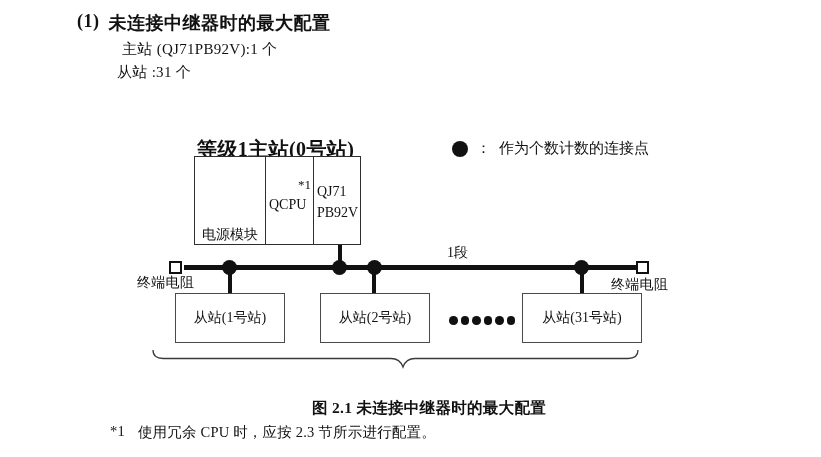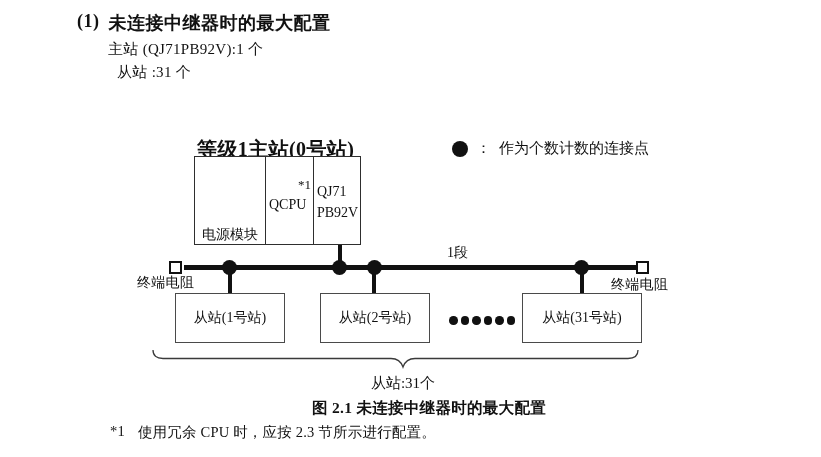--- a/index.html
+++ b/index.html
@@ -4,21 +4,21 @@
 <style>
   html,body{margin:0;padding:0;background:#ffffff;}
   .canvas{
     position:relative;width:821px;height:457px;background:#ffffff;overflow:hidden;
     font-family:"Liberation Serif","DejaVu Serif",serif;color:#111;
   }
   .abs{position:absolute;}
 
   
   .heading{left:77px;top:11px;display:flex;gap:9px;font-size:18px;font-weight:bold;letter-spacing:.5px;}
-  .sub1{left:108px;top:40px;font-size:15px;letter-spacing:.3px;}
+  .sub1{left:122px;top:40px;font-size:15px;letter-spacing:.3px;}
   .sub2{left:117px;top:63px;font-size:15px;letter-spacing:.3px;}
 
   
   .legend{left:452px;top:139px;display:flex;align-items:center;gap:8px;font-size:15px;}
   .lg-dot{width:16px;height:16px;border-radius:50%;background:#111;display:inline-block;}
 
   
   .master-label{left:197px;top:136px;font-size:20px;letter-spacing:.4px;font-weight:bold;}
   .master-box{left:194px;top:156px;width:167px;height:89px;border:1.3px solid #2e2e2e;display:flex;box-sizing:border-box;background:#fff;}
   .cell{box-sizing:border-box;position:relative;font-size:14px;}
@@ -116,21 +116,20 @@
       <span class="edot"></span>
     </div>
   <div class="abs slave" style="left:522px;width:120px;">
     <div>从站</div>
     <div>(31号站)</div>
   </div>
 
   <svg class="abs brace" width="495" height="28" viewBox="0 0 495 28">
     <path d="M 5 4 Q 5 12.5 15 12.5 L 243 12.5 Q 252 12.5 255 21 Q 258 12.5 267 12.5 L 480 12.5 Q 490 12.5 490 4" fill="none" stroke="#3a3a3a" stroke-width="1.3"></path>
   </svg>
-  <div class="abs brace-label">从站:31个</div>
 
   <div class="abs caption">图 2.1 未连接中继器时的最大配置</div>
   <div class="abs footnote">
     <span>*1</span>
     <span>使用冗余 CPU 时，应按 2.3 节所示进行配置。</span>
   </div>
 
 </div>
 
 </body></html>

